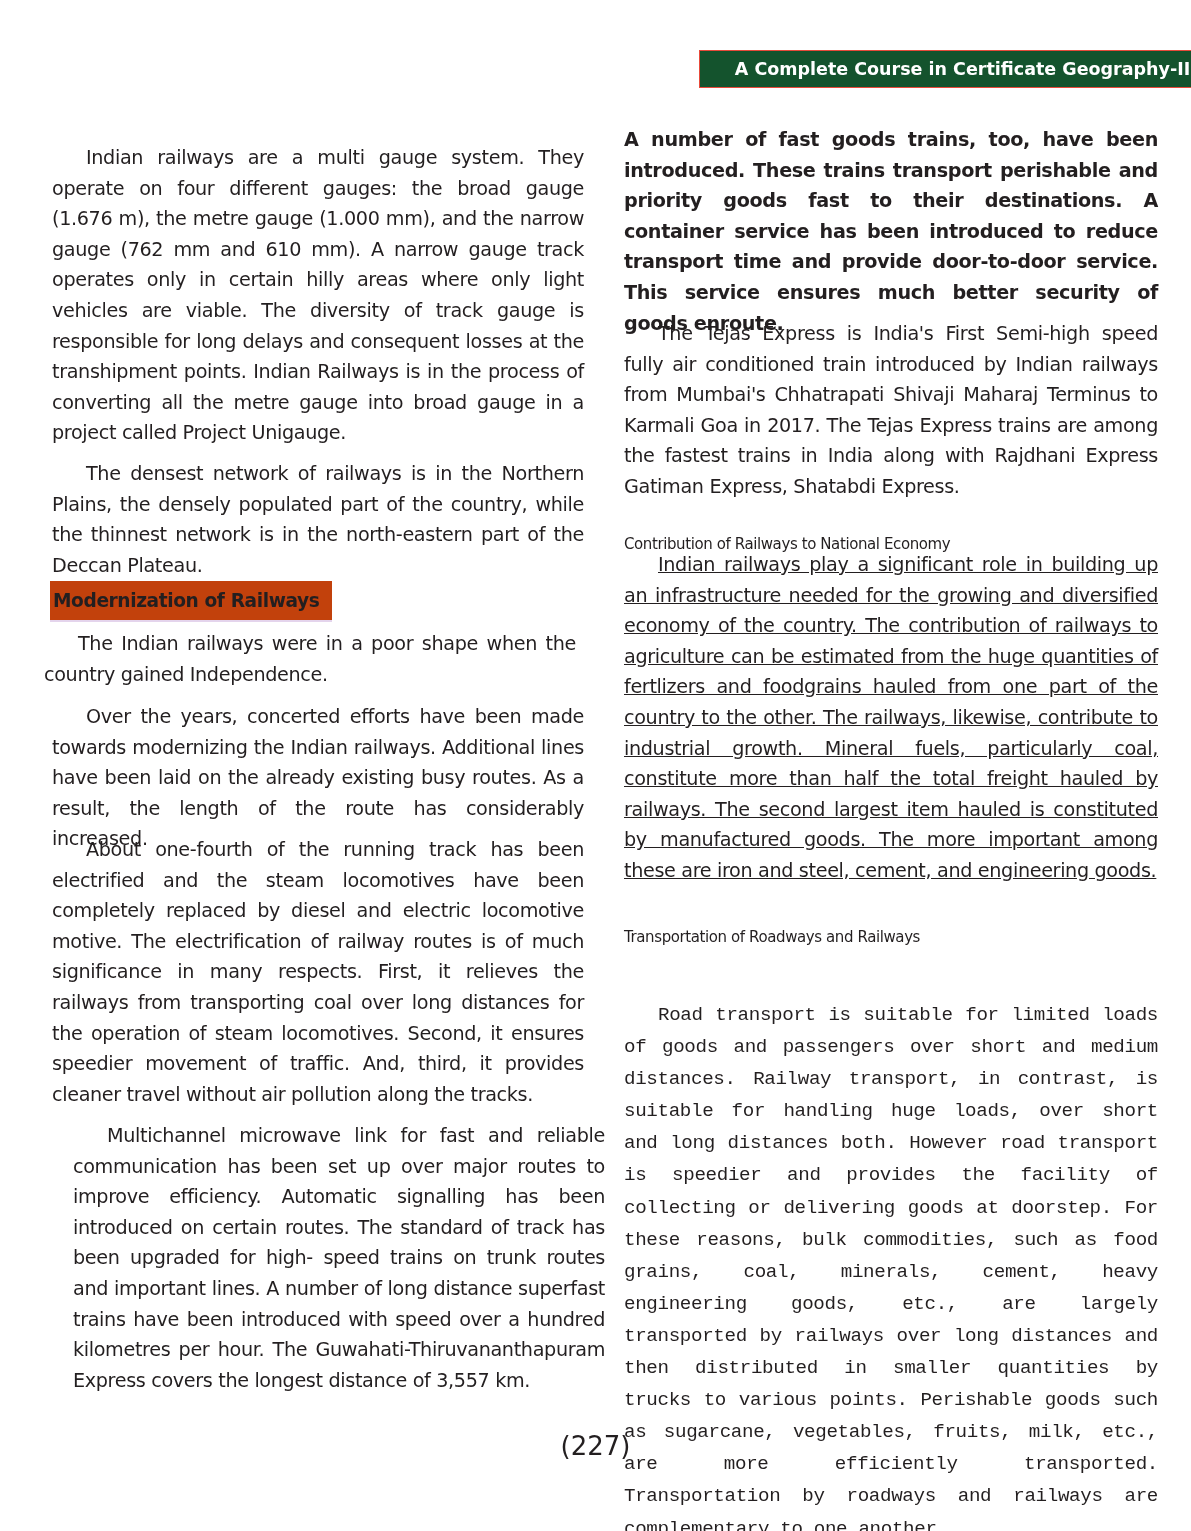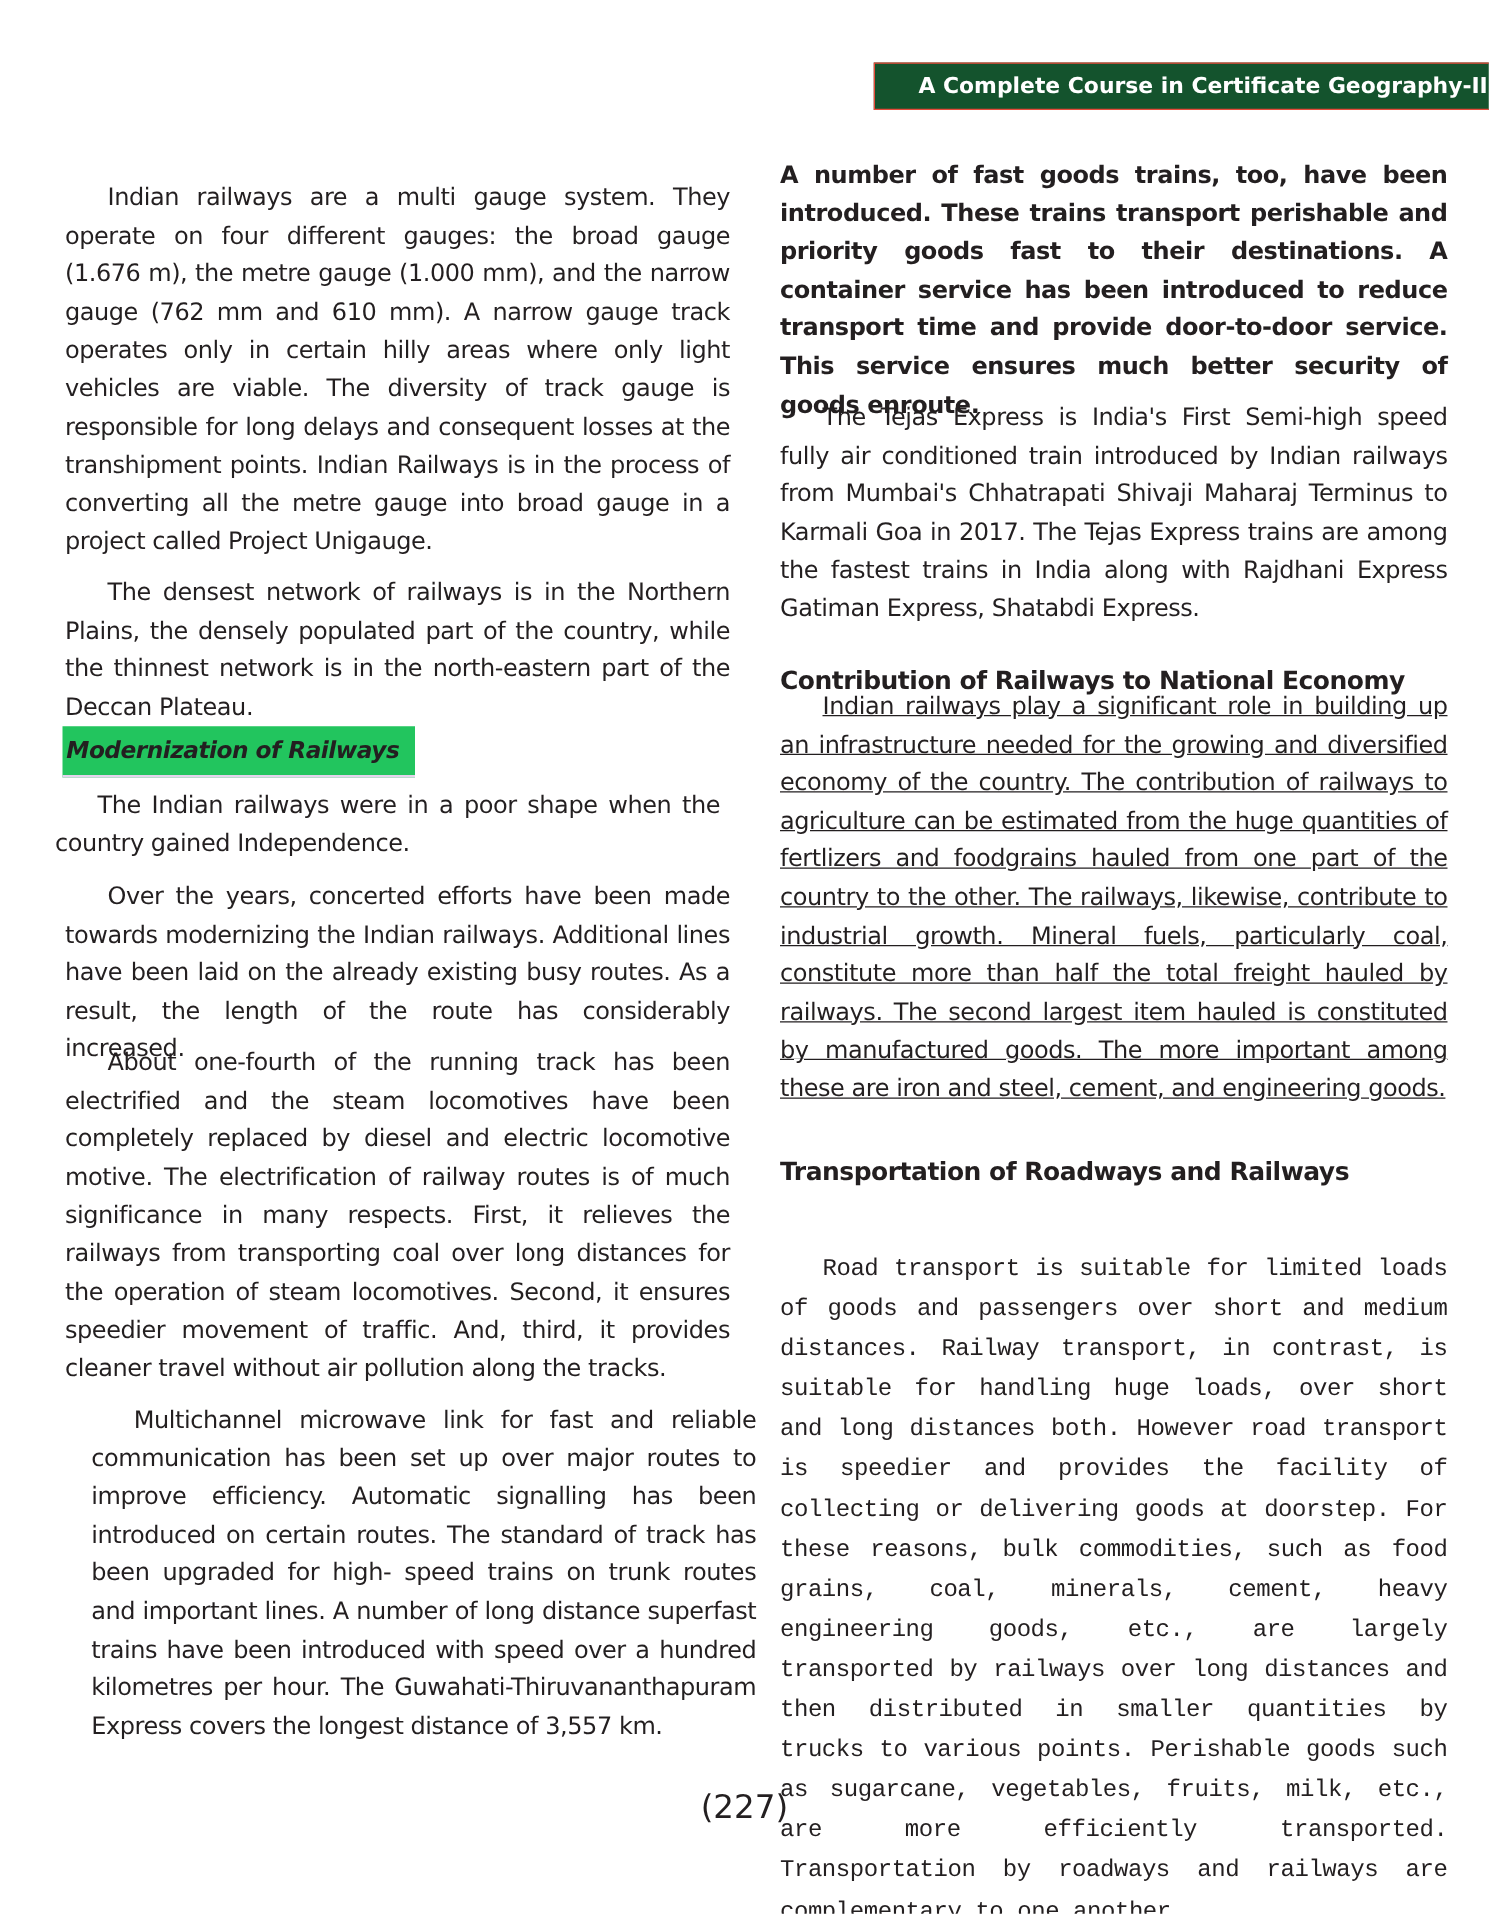--- a/index.html
+++ b/index.html
@@ -12,26 +12,26 @@
     background: #14532d; border: 1px solid #e84a3a; box-sizing: border-box;
     color: #ffffff; font-weight: bold; font-size: 17.5px; line-height: 36px;
     text-align: center; white-space: nowrap;
   }
   p.para {
     margin: 0; font-size: 19.2px; line-height: 30.6px; text-align: justify;
     text-indent: 34px; letter-spacing: -0.35px; word-spacing: 0px;
   }
   p.para.noindent { text-indent: 0; }
   .heading {
-    font-weight: bold; font-size: 20px; line-height: 26px; letter-spacing: -0.4px;
+    font-weight: normal; font-size: 15px; line-height: 26px; letter-spacing: -0.4px;
     position: absolute; white-space: nowrap;
   }
   .heading-box {
     position: absolute; left: 50px; top: 581px; width: 282px; height: 41px;
-    background: #22c55e; border-bottom: 2px solid #e4d4ec; box-sizing: border-box; font-style: italic;
+    background: #c2410c; border-bottom: 2px solid #e4d4ec; box-sizing: border-box;
   }
   .heading-box span {
     position: absolute; left: 3px; top: 9px; font-weight: bold; font-size: 18.6px;
     letter-spacing: -0.4px; color: #231f20; white-space: nowrap;
   }
   .block { position: absolute; }
   .page-number {
     position: absolute; left: 0; width: 1191px; top: 1431px; text-align: center;
     font-size: 26px; color: #231f20;
   }

